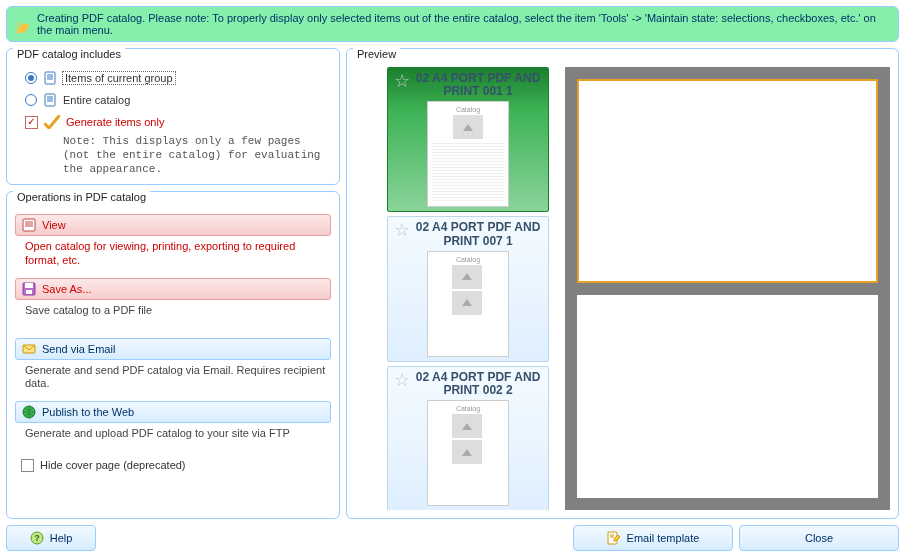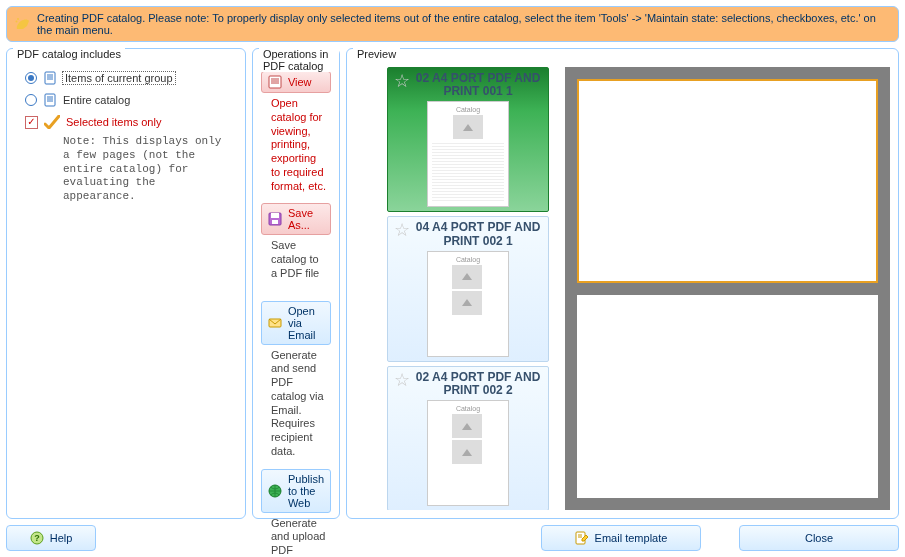--- a/index.html
+++ b/index.html
@@ -15,26 +15,26 @@
   .window {
     width: 905px;
     height: 557px;
     display: flex;
     flex-direction: column;
     padding: 6px;
     gap: 6px;
   }
   .banner {
     border: 1px solid #99ccff;
-    background: #fdba74;
+    background: #86efac;
     border-radius: 6px;
     padding: 5px 8px;
     display: flex;
     gap: 6px;
-    align-items: center;
+    align-items: flex-end;
     color: #003366;
   }
   .banner-icon {
     width: 16px; height: 16px;
     flex: 0 0 16px;
     display: flex; align-items: center; justify-content: center;
     font-size: 18px;
     line-height: 1;
   }
   .group-box {
@@ -55,21 +55,21 @@
   }
   .body-row {
     display: flex;
     gap: 6px;
     flex: 1 1 auto;
     min-height: 0;
   }
   .left-col {
     width: 334px;
     display: flex;
-    flex-direction: row;
+    flex-direction: column;
     gap: 6px;
     justify-content: flex-end;
   }
   .radio-row {
     display: flex;
     align-items: center;
     gap: 6px;
     padding: 2px 10px;
     height: 22px;
   }
@@ -234,21 +234,21 @@
     align-items: center;
     justify-content: center;
     gap: 6px;
     cursor: pointer;
     color: #003066;
     font-size: 11px;
     height: 26px;
   }
   .btn.help { width: 90px; }
   .btn.wide { width: 160px; }
-  .btn.close{ width: 160px; margin-left: 32px; }
+  .btn.close{ width: 160px; }
   .spacer { flex: 1 1 auto; }
   svg { display:block; }
 </style>
 </head>
 <body>
 
 <div class="window">
 
   <div class="banner">
     <span class="banner-icon">
@@ -298,21 +298,21 @@
 
         <div class="radio-row selected-items">
           <span class="checkbox-outer">
               <span class="checkbox-tick">✓</span>
             </span>
           <span>
             <svg width="16" height="14" viewBox="0 0 16 14">
                 <path d="M1 9 L5 13 L15 1" stroke="#e8a022" stroke-width="3" fill="none" stroke-linecap="round"></path>
               </svg>
           </span>
-          <span>Selected items only</span>
+          <span>Generate items only</span>
         </div>
 
         <div class="note">Note: This displays only a few pages (not the entire catalog) for evaluating the appearance.</div>
       </div>
 
       <div class="group-box" style="flex:1;">
         <span class="group-title">Operations in PDF catalog</span>
 
         <div class="op-chip red">
           <span>
@@ -341,35 +341,39 @@
 
         <div style="height:10px;"></div>
 
         <div class="op-chip">
           <span>
             <svg width="14" height="14" viewBox="0 0 14 14">
                 <rect x="1" y="3" width="12" height="8" rx="1" fill="#ffe28a" stroke="#c99a00"></rect>
                 <path d="M1 3 L7 8 L13 3" fill="none" stroke="#c99a00"></path>
               </svg>
           </span>
-          <span>Open via Email</span>
+          <span>Send via Email</span>
         </div>
         <div class="op-desc">Generate and send PDF catalog via Email. Requires recipient data.</div>
 
         <div class="op-chip">
           <span>
             <svg width="14" height="14" viewBox="0 0 14 14">
                 <circle cx="7" cy="7" r="6" fill="#3db255" stroke="#1b7f2e"></circle>
                 <path d="M1 7 H13 M7 1 V13 M2.5 3 Q7 7 11.5 3 M2.5 11 Q7 7 11.5 11" stroke="#1b7f2e" fill="none" stroke-width="0.7"></path>
               </svg>
           </span>
           <span>Publish to the Web</span>
         </div>
         <div class="op-desc">Generate and upload PDF catalog to your site via FTP</div>
 
+        <div class="hide-cover-row">
+          <span class="checkbox-blank"></span>
+          <span>Hide cover page (deprecated)</span>
+        </div>
       </div>
     </div>
 
     <div class="right-col">
       <div class="group-box" style="height:100%;padding-left:40px;">
         <span class="group-title">Preview</span>
         <div class="preview-body">
 
           <div class="thumb-list" id="thumb-list">
               <div class="thumb-card selected">
@@ -381,21 +385,21 @@
                   <div class="d-title">Catalog</div>
                   <div class="d-row">
                     <div class="d-pic"></div>
                   </div>
                   <div class="d-text-full" style="height: 60px;"></div>
                 </div>
               </div>
               <div class="thumb-card">
                 <div class="thumb-title-row">
                   <span class="star-icon">☆</span>
-                  <div class="thumb-title">04 A4 PORT PDF AND PRINT 002 1</div>
+                  <div class="thumb-title">02 A4 PORT PDF AND PRINT 007 1</div>
                 </div>
                 <div class="doc-preview">
                   <div class="d-title">Catalog</div>
                   <div class="d-row">
                     <div class="d-pic"></div>
                     <div class="d-text"></div>
                   </div>
                   <div class="d-row">
                     <div class="d-pic"></div>
                     <div class="d-text"></div>

